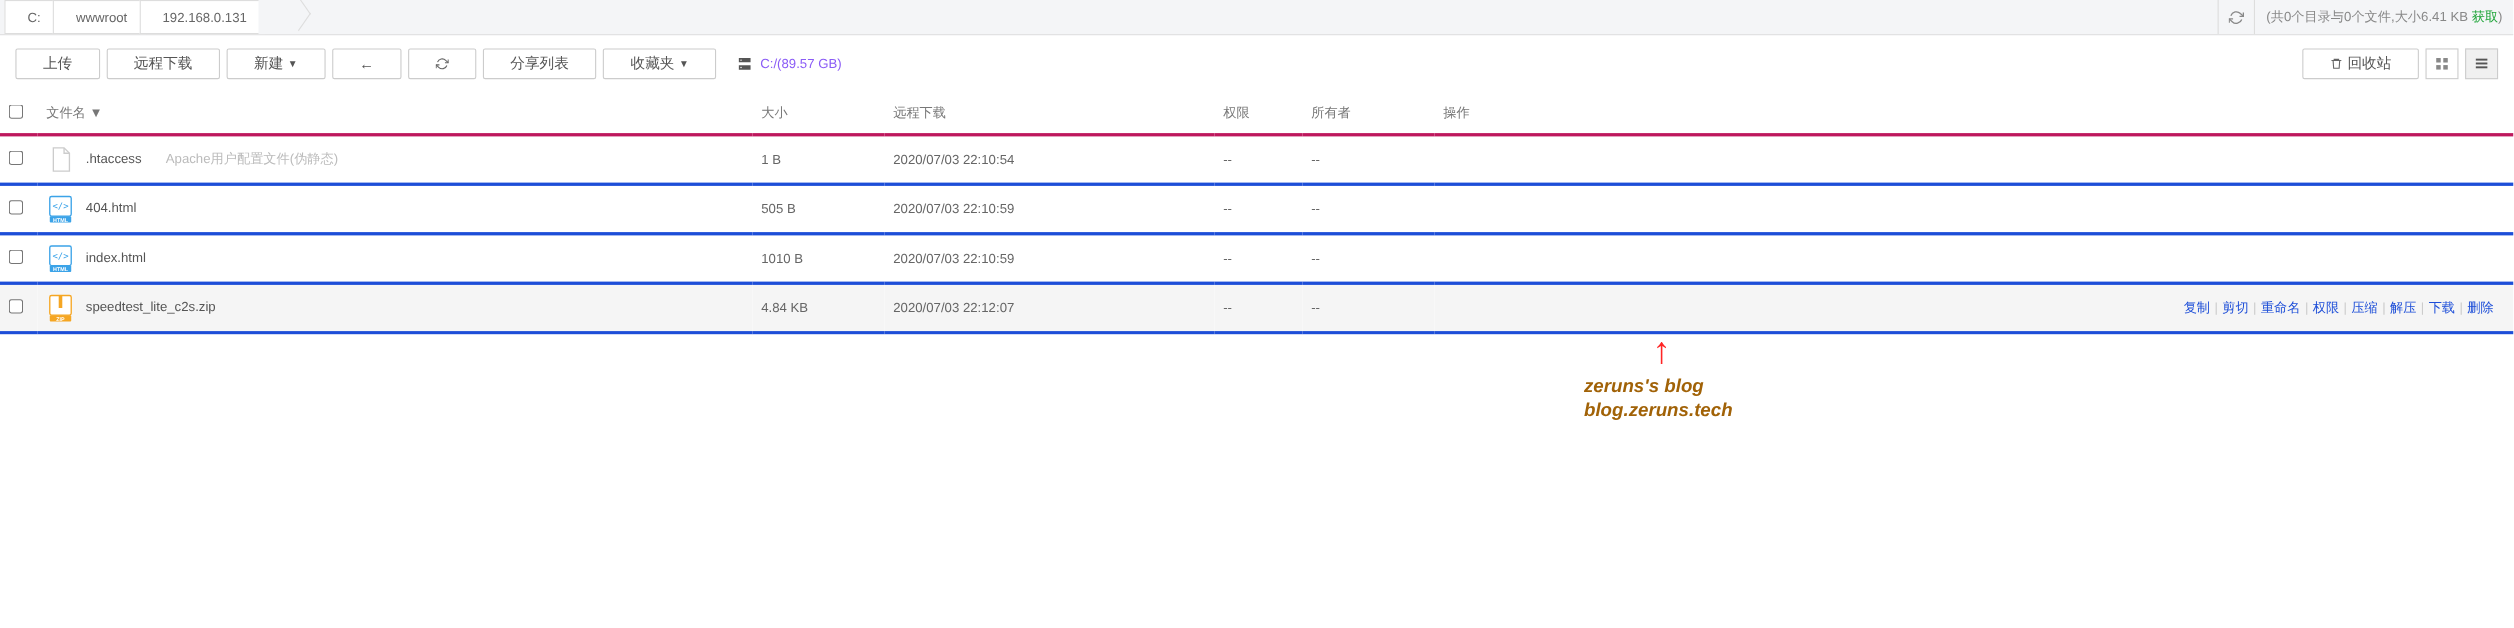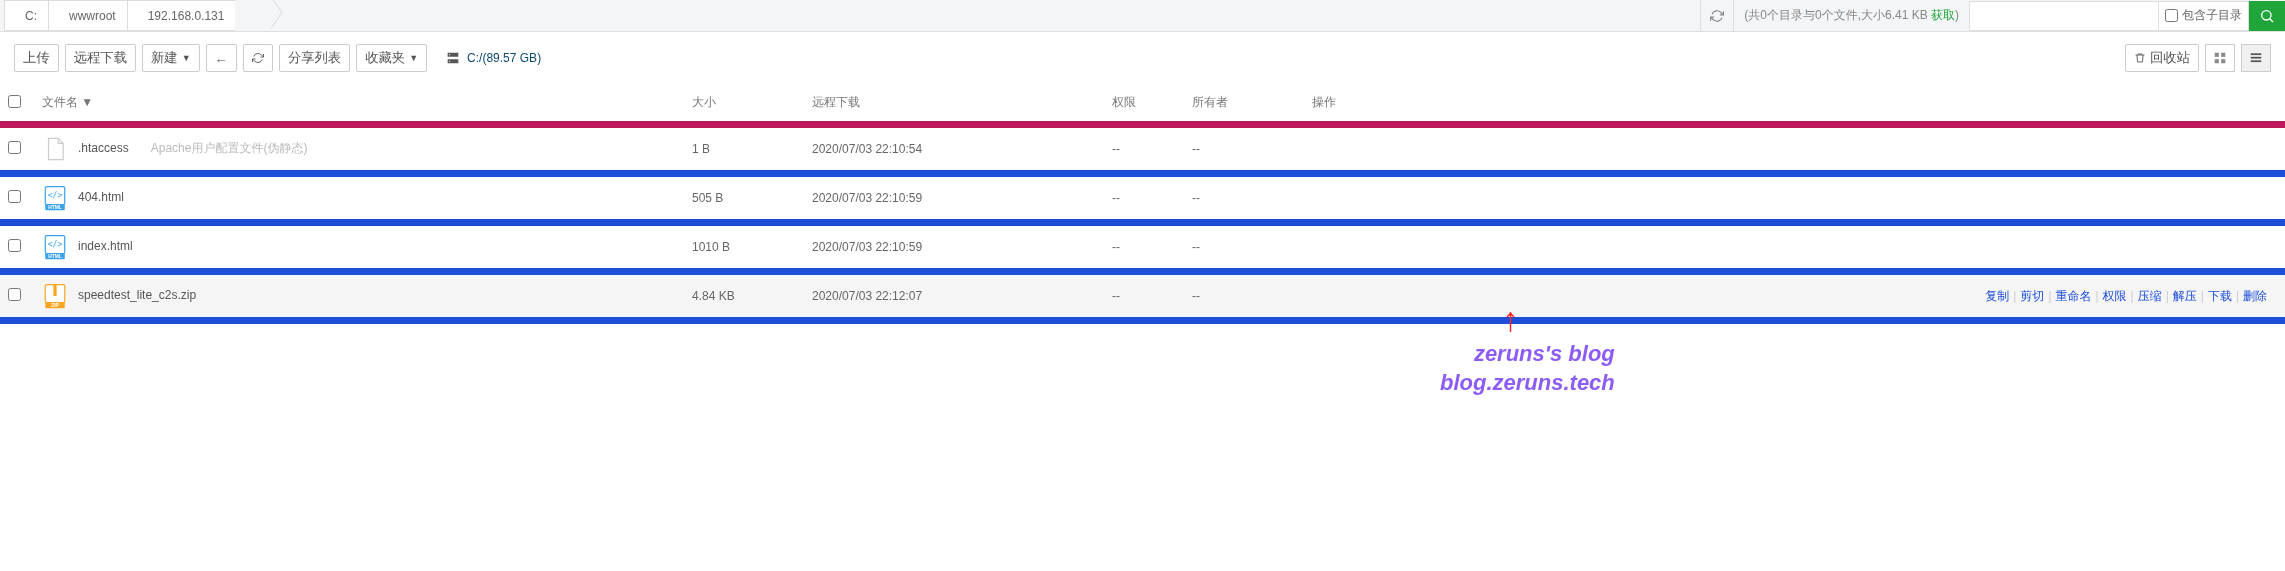--- a/index.html
+++ b/index.html
@@ -16,49 +16,49 @@
 .refresh-btn { width: 34px; height: 100%; display: flex; align-items: center; justify-content: center; border-left: 1px solid #ddd; border-right: 1px solid #ddd; cursor: pointer; }
 .status-text { padding: 0 10px; color: #888; }
 .status-text span.link { color: #20a53a; cursor: pointer; text-align: center; }
 .search-wrap { display: flex; align-items: center; margin-right: 0; }
 .search-input { width: 190px; height: 30px; border: 1px solid #ddd; padding: 0 6px; }
 .checkbox-wrap { display: flex; align-items: center; padding: 0 6px; gap: 4px; border: 1px solid #ddd; border-left: none; height: 30px; background: #fff; }
 .search-btn { width: 36px; height: 30px; background: #20a53a; display: flex; align-items: center; justify-content: center; cursor: pointer; }
 
 
 .toolbar { display: flex; align-items: center; padding: 12px 14px; gap: 6px; }
-.btn { height: 28px; padding: 0 8px; border: 1px solid #ccc; background: #fff; border-radius: 2px; display: flex; align-items: center; gap: 4px; cursor: pointer; color: #555; }
+.btn { height: 28px; padding: 0 24px; border: 1px solid #ccc; background: #fff; border-radius: 2px; display: flex; align-items: center; gap: 4px; cursor: pointer; color: #555; }
 .btn .caret { font-size: 9px; }
-.disk-info { margin-left: 12px; display: flex; align-items: center; gap: 6px; color: #0c4a6e; }
+.disk-info { margin-left: 12px; display: flex; align-items: center; gap: 6px; color: #8b5cf6; }
 .toolbar-right { margin-left: auto; display: flex; align-items: center; gap: 6px; }
 .view-btn { width: 30px; height: 28px; border: 1px solid #ccc; display: flex; align-items: center; justify-content: center; cursor: pointer; }
 .view-btn.active { background: #f0f0f0; }
 
 
 .tbl { width: 100%; border-collapse: collapse; }
-.tbl th { text-align: left; font-weight: normal; padding: 10px 8px; border-bottom: 7px solid #be185d; color: #777; }
+.tbl th { text-align: left; font-weight: normal; padding: 10px 8px; border-bottom: 3px solid #be185d; color: #777; }
 .tbl th.sort { cursor: pointer; }
-.tbl td { padding: 8px 8px; border-bottom: 7px solid #1d4ed8; color: #666; vertical-align: middle; }
+.tbl td { padding: 8px 8px; border-bottom: 3px solid #1d4ed8; color: #666; vertical-align: middle; }
 .tbl tr.selected td { background: #f5f5f5; }
 .col-chk { width: 34px; }
 .col-name { width: 650px; }
 .col-size { width: 120px; }
 .col-time { width: 300px; }
 .col-perm { width: 80px; }
 .col-owner { width: 120px; }
 .col-act { text-align: right; padding-right: 18px !important; }
 .file-icon { display: inline-flex; width: 26px; height: 26px; vertical-align: middle; margin-right: 10px; align-items: center; justify-content: center; }
 .fname { color: #555; }
 .fdesc { color: #bbb; margin-left: 22px; }
 .actions a { color: #1d4ed8; cursor: pointer; }
 .actions .sep { color: #ccc; margin: 0 4px; }
 
 
 .annot-arrow { position: absolute; left: 1502px; top: 300px; color: #ff2525; font-size: 34px; font-weight: bold; pointer-events: none; }
-.watermark { position: absolute; left: 1440px; top: 340px; color: #8b5cf6; font-size: 22px; font-style: italic; font-weight: bold; text-align: right; line-height: 1.3; pointer-events: none; }
+.watermark { position: absolute; left: 1440px; top: 340px; color: #a16207; font-size: 17px; font-style: italic; font-weight: bold; text-align: left; line-height: 1.3; pointer-events: none; }
 
 input[type=checkbox] { width: 13px; height: 13px; }
 </style>
 </head>
 <body>
 
 <div class="breadcrumb-bar">
   <div class="bc-seg">
       <span>C:</span>
     </div>
@@ -72,33 +72,20 @@
 
   <div class="bc-right">
     <div class="refresh-btn">
       <svg width="14" height="14" viewBox="0 0 24 24" fill="none" stroke="#888" stroke-width="2">
           <path d="M23 4v6h-6M1 20v-6h6"></path>
           <path d="M3.51 9a9 9 0 0 1 14.85-3.36L23 10M1 14l4.64 4.36A9 9 0 0 0 20.49 15"></path>
         </svg>
     </div>
     <div class="status-text">
       <span>(共0个目录与0个文件,大小6.41 KB </span><span class="link">获取</span><span>)</span>
-    </div>
-    <div class="search-wrap">
-      <input class="search-input" type="text" style="">
-      <label class="checkbox-wrap">
-        <input type="checkbox" style="">
-        <span>包含子目录</span>
-      </label>
-      <div class="search-btn">
-        <svg width="16" height="16" viewBox="0 0 24 24" fill="none" stroke="#fff" stroke-width="2">
-            <circle cx="11" cy="11" r="7"></circle>
-            <path d="M21 21l-5-5"></path>
-          </svg>
-      </div>
     </div>
   </div>
 </div>
 
 <div class="toolbar">
   <button class="btn">
       <span>上传</span>
     </button>
   <button class="btn">
       <span>远程下载</span>

